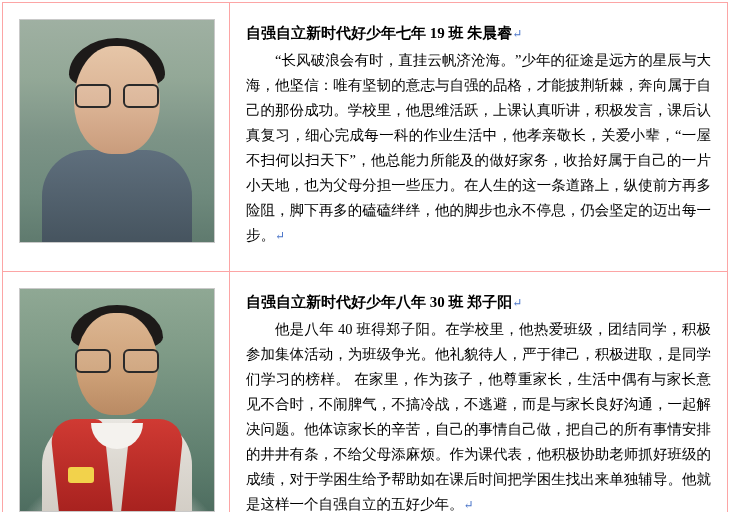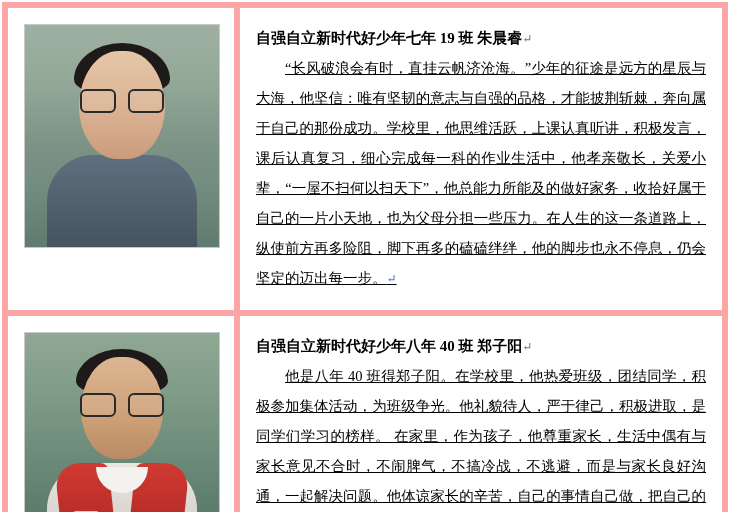--- a/index.html
+++ b/index.html
@@ -13,21 +13,21 @@
     font-family: "Liberation Serif", "DejaVu Serif", serif;
     overflow: hidden;
   }
   .doc-table {
     width: 726px;
     margin: 2px auto 0 auto;
     border-collapse: collapse;
     table-layout: fixed;
   }
   .doc-table td {
-    border: 6px solid #fca5a5;
+    border: 1px solid #fca5a5;
     vertical-align: top;
     padding: 16px;
   }
   .photo-cell {
     width: 194px;
     padding: 8px 6px 8px 8px;
     background: #ffffff;
   }
   .text-cell {
     padding: 6px 10px 6px 10px;
@@ -150,27 +150,26 @@
     margin: 2px 0 2px 0;
     color: #000000;
   }
   .title .pilcrow {
     font-weight: normal;
     font-size: 12px;
     color: #4a74c8;
   }
   .para {
     font-size: 14.5px;
-    line-height: 30px;
+    line-height: 25px;
     text-align: justify;
     text-justify: inter-ideograph;
     text-indent: 2em;
     margin: 0;
     color: #000000;
-    text-decoration: underline;
   }
   .para .pilcrow {
     font-size: 12px;
     color: #4a74c8;
   }
 </style>
 </head>
 <body>
 
 <table class="doc-table">
@@ -197,18 +196,18 @@
           <div class="jacket-r"></div>
           <div class="badge"></div>
         </div>
         <div class="collar"></div>
         <div class="hair hair-2"></div>
         <div class="face face-2"></div>
         <div class="glasses glasses-2"></div>
       </div>
     </td>
     <td class="text-cell">
-      <p class="title"><span>自强自立新时代好少年八年 40 班  郑子阳</span><span class="pilcrow">↵</span></p>
+      <p class="title"><span>自强自立新时代好少年八年 30 班  郑子阳</span><span class="pilcrow">↵</span></p>
       <p class="para"><span>他是八年 40 班得郑子阳。在学校里，他热爱班级，团结同学，积极参加集体活动，为班级争光。他礼貌待人，严于律己，积极进取，是同学们学习的榜样。 在家里，作为孩子，他尊重家长，生活中偶有与家长意见不合时，不闹脾气，不搞冷战，不逃避，而是与家长良好沟通，一起解决问题。他体谅家长的辛苦，自己的事情自己做，把自己的所有事情安排的井井有条，不给父母添麻烦。作为课代表，他积极协助老师抓好班级的成绩，对于学困生给予帮助如在课后时间把学困生找出来单独辅导。他就是这样一个自强自立的五好少年。</span><span class="pilcrow">↵</span></p>
     </td>
   </tr>
 </tbody>
   </table>
 
 </body></html>

